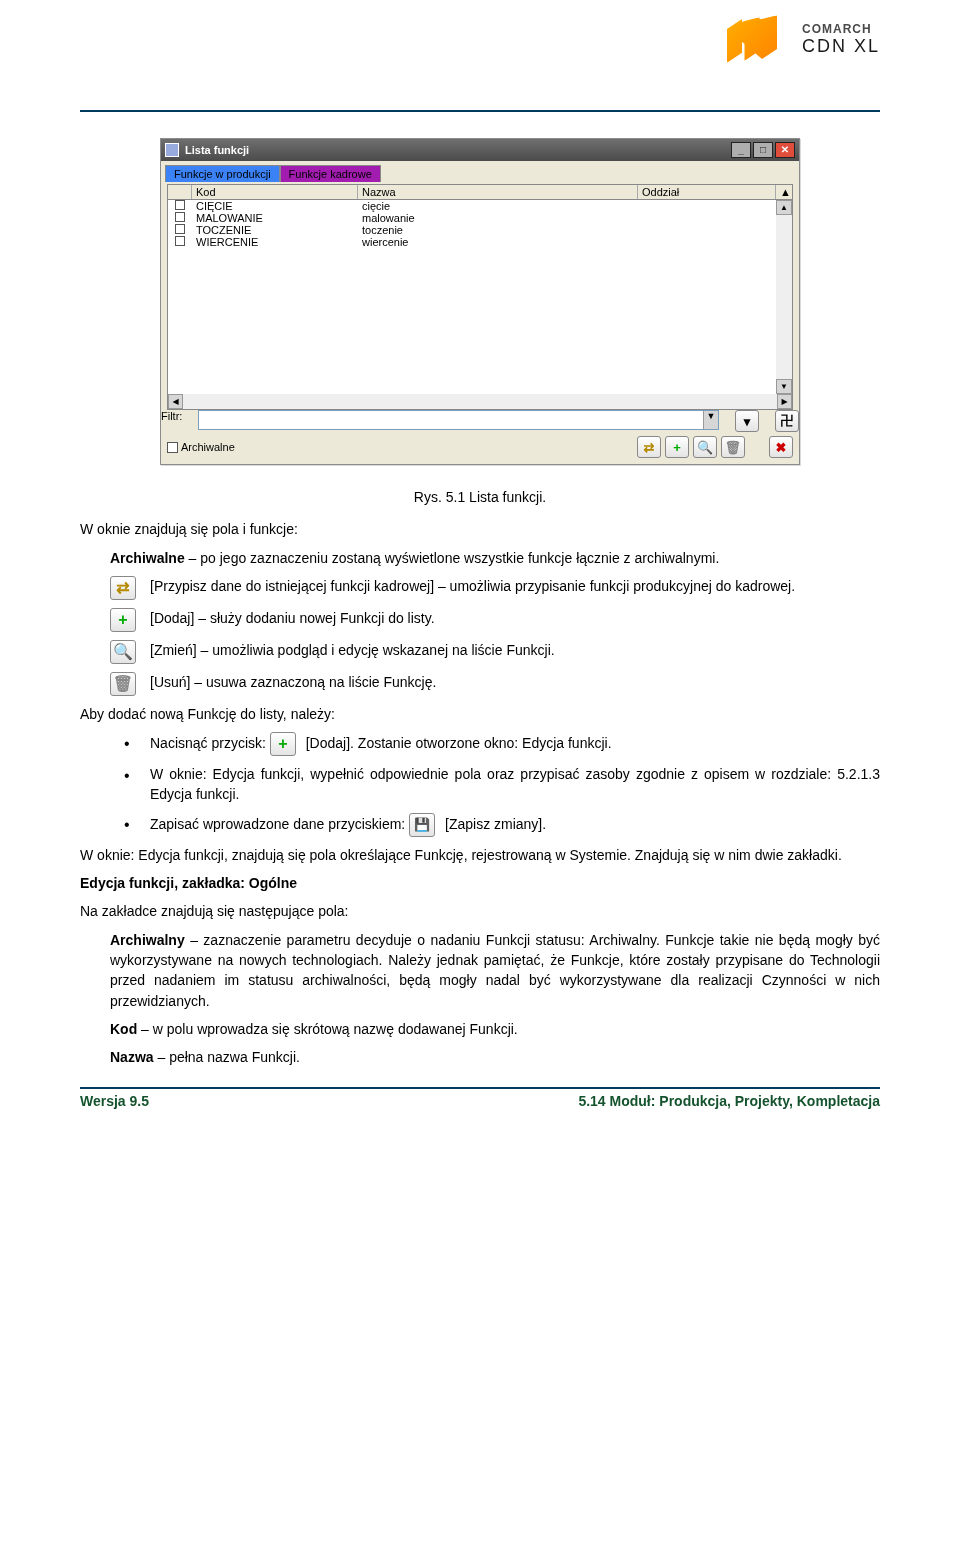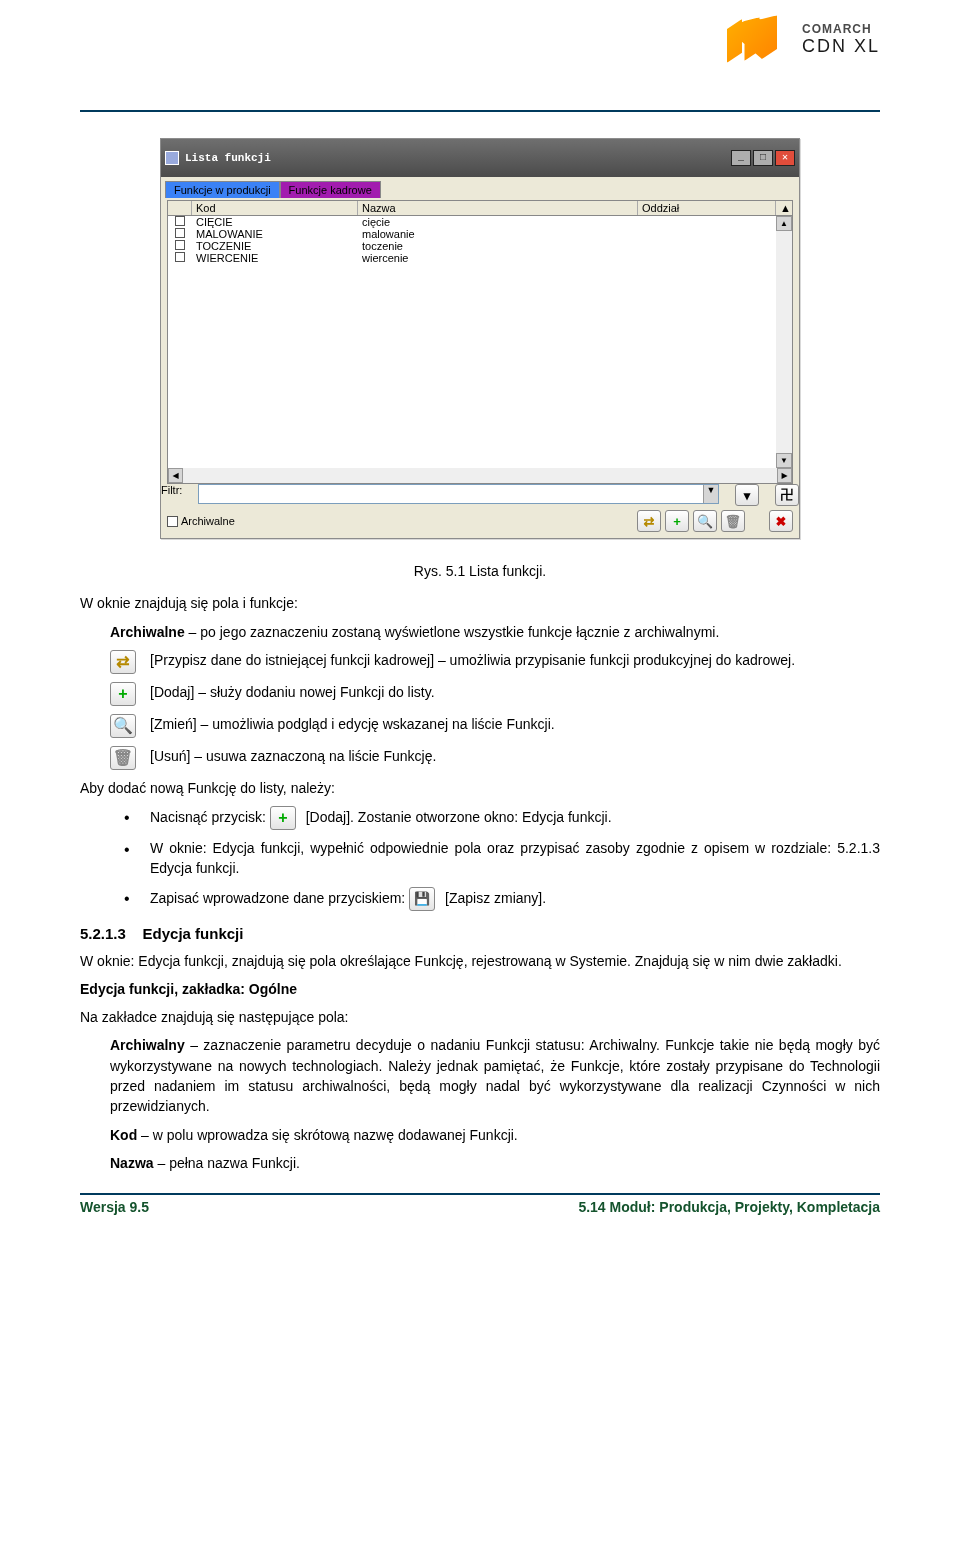--- a/index.html
+++ b/index.html
@@ -7,39 +7,39 @@
 .page { padding: 44px 80px 36px 80px; position: relative; }
 .brand { position: absolute; top: 18px; right: 80px; display: flex; align-items: center; gap: 25px; }
 .brand-logo { width: 50px; height: 42px; background: linear-gradient(135deg,#ffad00,#ff8500); transform: skewY(-6deg); clip-path: polygon(0 20%,30% 0,30% 80%,0 100%,0 20%,35% 5%,65% 0,65% 80%,35% 100%,35% 5%,70% 5%,100% 0,100% 80%,70% 100%); }
 .brand-text { display:flex; flex-direction:column; }
 .brand-text .l1 { font-weight:700; color:#4a4a4a; letter-spacing:1px; font-size:12px; }
 .brand-text .l2 { font-weight:400; color:#1a1a1a; letter-spacing:2px; font-size:18px; }
 .header-rule { border:none; border-top:2px solid #003a5d; margin-top: 66px; margin-bottom: 26px; }
 
 
 .appwin { width: 640px; margin: 0 auto 22px auto; border:1px solid #8c8c8c; font-family: Tahoma, sans-serif; font-size:11px; background:#ece9d8; box-shadow:1px 1px 0 rgba(0,0,0,.15); }
-.titlebar { height:38px; background: linear-gradient(#6f6f6f,#4b4b4b); display:flex; align-items:center; padding:0 4px; color:#fff; font-weight:700; font-size:11px;font-family:Liberation Mono, monospace; }
+.titlebar { height:22px; background: linear-gradient(#6f6f6f,#4b4b4b); display:flex; align-items:center; padding:0 4px; color:#fff; font-weight:700; font-size:11px; }
 .titlebar .win-icon { width:14px; height:14px; background:#9ad; margin-right:6px; border:1px solid #fff; }
 .titlebar .title-text { flex:1; }
 .title-btns { display:flex; gap:2px; }
 .title-btns .tb { width:20px; height:16px; display:flex; align-items:center; justify-content:center; border:1px solid #222; background:#aeaeae; color:#222; font-weight:900; font-size:10px; line-height:1; }
 .title-btns .tb.close { background:#e14d3b; color:#fff; }
 .tabstrip { padding:4px 4px 0 4px; background:#ece9d8; display:flex; gap:0; }
 .tab { padding:2px 8px; border:1px solid #888; border-bottom:none; background:#ece9d8; position:relative; }
 .tab.active { background:#3b82f6; font-weight:400; }
 .tab.nonactive { background:#a21caf; }
 .table-wrap { margin:2px 6px 0 6px; border:1px solid #888; background:#fff; }
 .thead { display:flex; background:#ece9d8; border-bottom:1px solid #888; }
 .thead .th { padding:1px 4px; border-right:1px solid #aaa; font-size:11px; }
 .th.c1 { width: 24px; }
 .th.c2 { width: 166px; }
 .th.c3 { width: 280px; }
 .th.c4 { flex:1; }
 .th.scroll { width:16px; border-right:none; }
-.tbody { height: 252px; display:flex; }
+.tbody { height: 194px; display:flex; }
 .trows { flex:1; }
 .trow { display:flex; font-size:11px; }
 .trow .td { padding:0 4px; }
 .td.c1 { width:24px; text-align:center; }
 .td.c1 .chk { display:inline-block; width:10px; height:10px; border:1px solid #555; background:#fff; }
 .td.c2 { width:166px; }
 .td.c3 { width:280px; }
 .td.c4 { flex:1; }
 .vscroll { width:16px; background:#efefef; display:flex; flex-direction:column; }
 .vscroll .arr { height:15px; background:#d6d6d6; border:1px solid #999; display:flex; align-items:center; justify-content:center; font-size:8px; }
@@ -226,24 +226,20 @@
         <span> [Dodaj]. Zostanie otworzone okno: Edycja funkcji.</span>
       </li>
       <li>W oknie: Edycja funkcji, wypełnić odpowiednie pola oraz przypisać zasoby zgodnie z opisem w rozdziale: 5.2.1.3 Edycja funkcji.</li>
       <li>
         <span>Zapisać wprowadzone dane przyciskiem: </span>
         <span class="icon-inline save">💾</span>
         <span> [Zapisz zmiany].</span>
       </li>
     </ul>
 
-    <h3 class="section">
-      <span>5.2.1.3</span>&nbsp;&nbsp;&nbsp;
-      <span>Edycja funkcji</span>
-    </h3>
     <p class="block">W oknie: Edycja funkcji, znajdują się pola określające Funkcję, rejestrowaną w Systemie. Znajdują się w nim dwie zakładki.</p>
 
     <p class="block bold">Edycja funkcji, zakładka: Ogólne</p>
     <p class="block">Na zakładce znajdują się następujące pola:</p>
     <p class="indent"><span class="bold">Archiwalny</span> – zaznaczenie parametru decyduje o nadaniu Funkcji statusu: Archiwalny. Funkcje takie nie będą mogły być wykorzystywane na nowych technologiach. Należy jednak pamiętać, że Funkcje, które zostały przypisane do Technologii przed nadaniem im statusu archiwalności, będą mogły nadal być wykorzystywane dla realizacji Czynności w nich przewidzianych.</p>
     <p class="indent"><span class="bold">Kod</span> – w polu wprowadza się skrótową nazwę dodawanej Funkcji.</p>
     <p class="indent"><span class="bold">Nazwa</span> – pełna nazwa Funkcji.</p>
   </div>
 
   <hr class="footer-rule">

